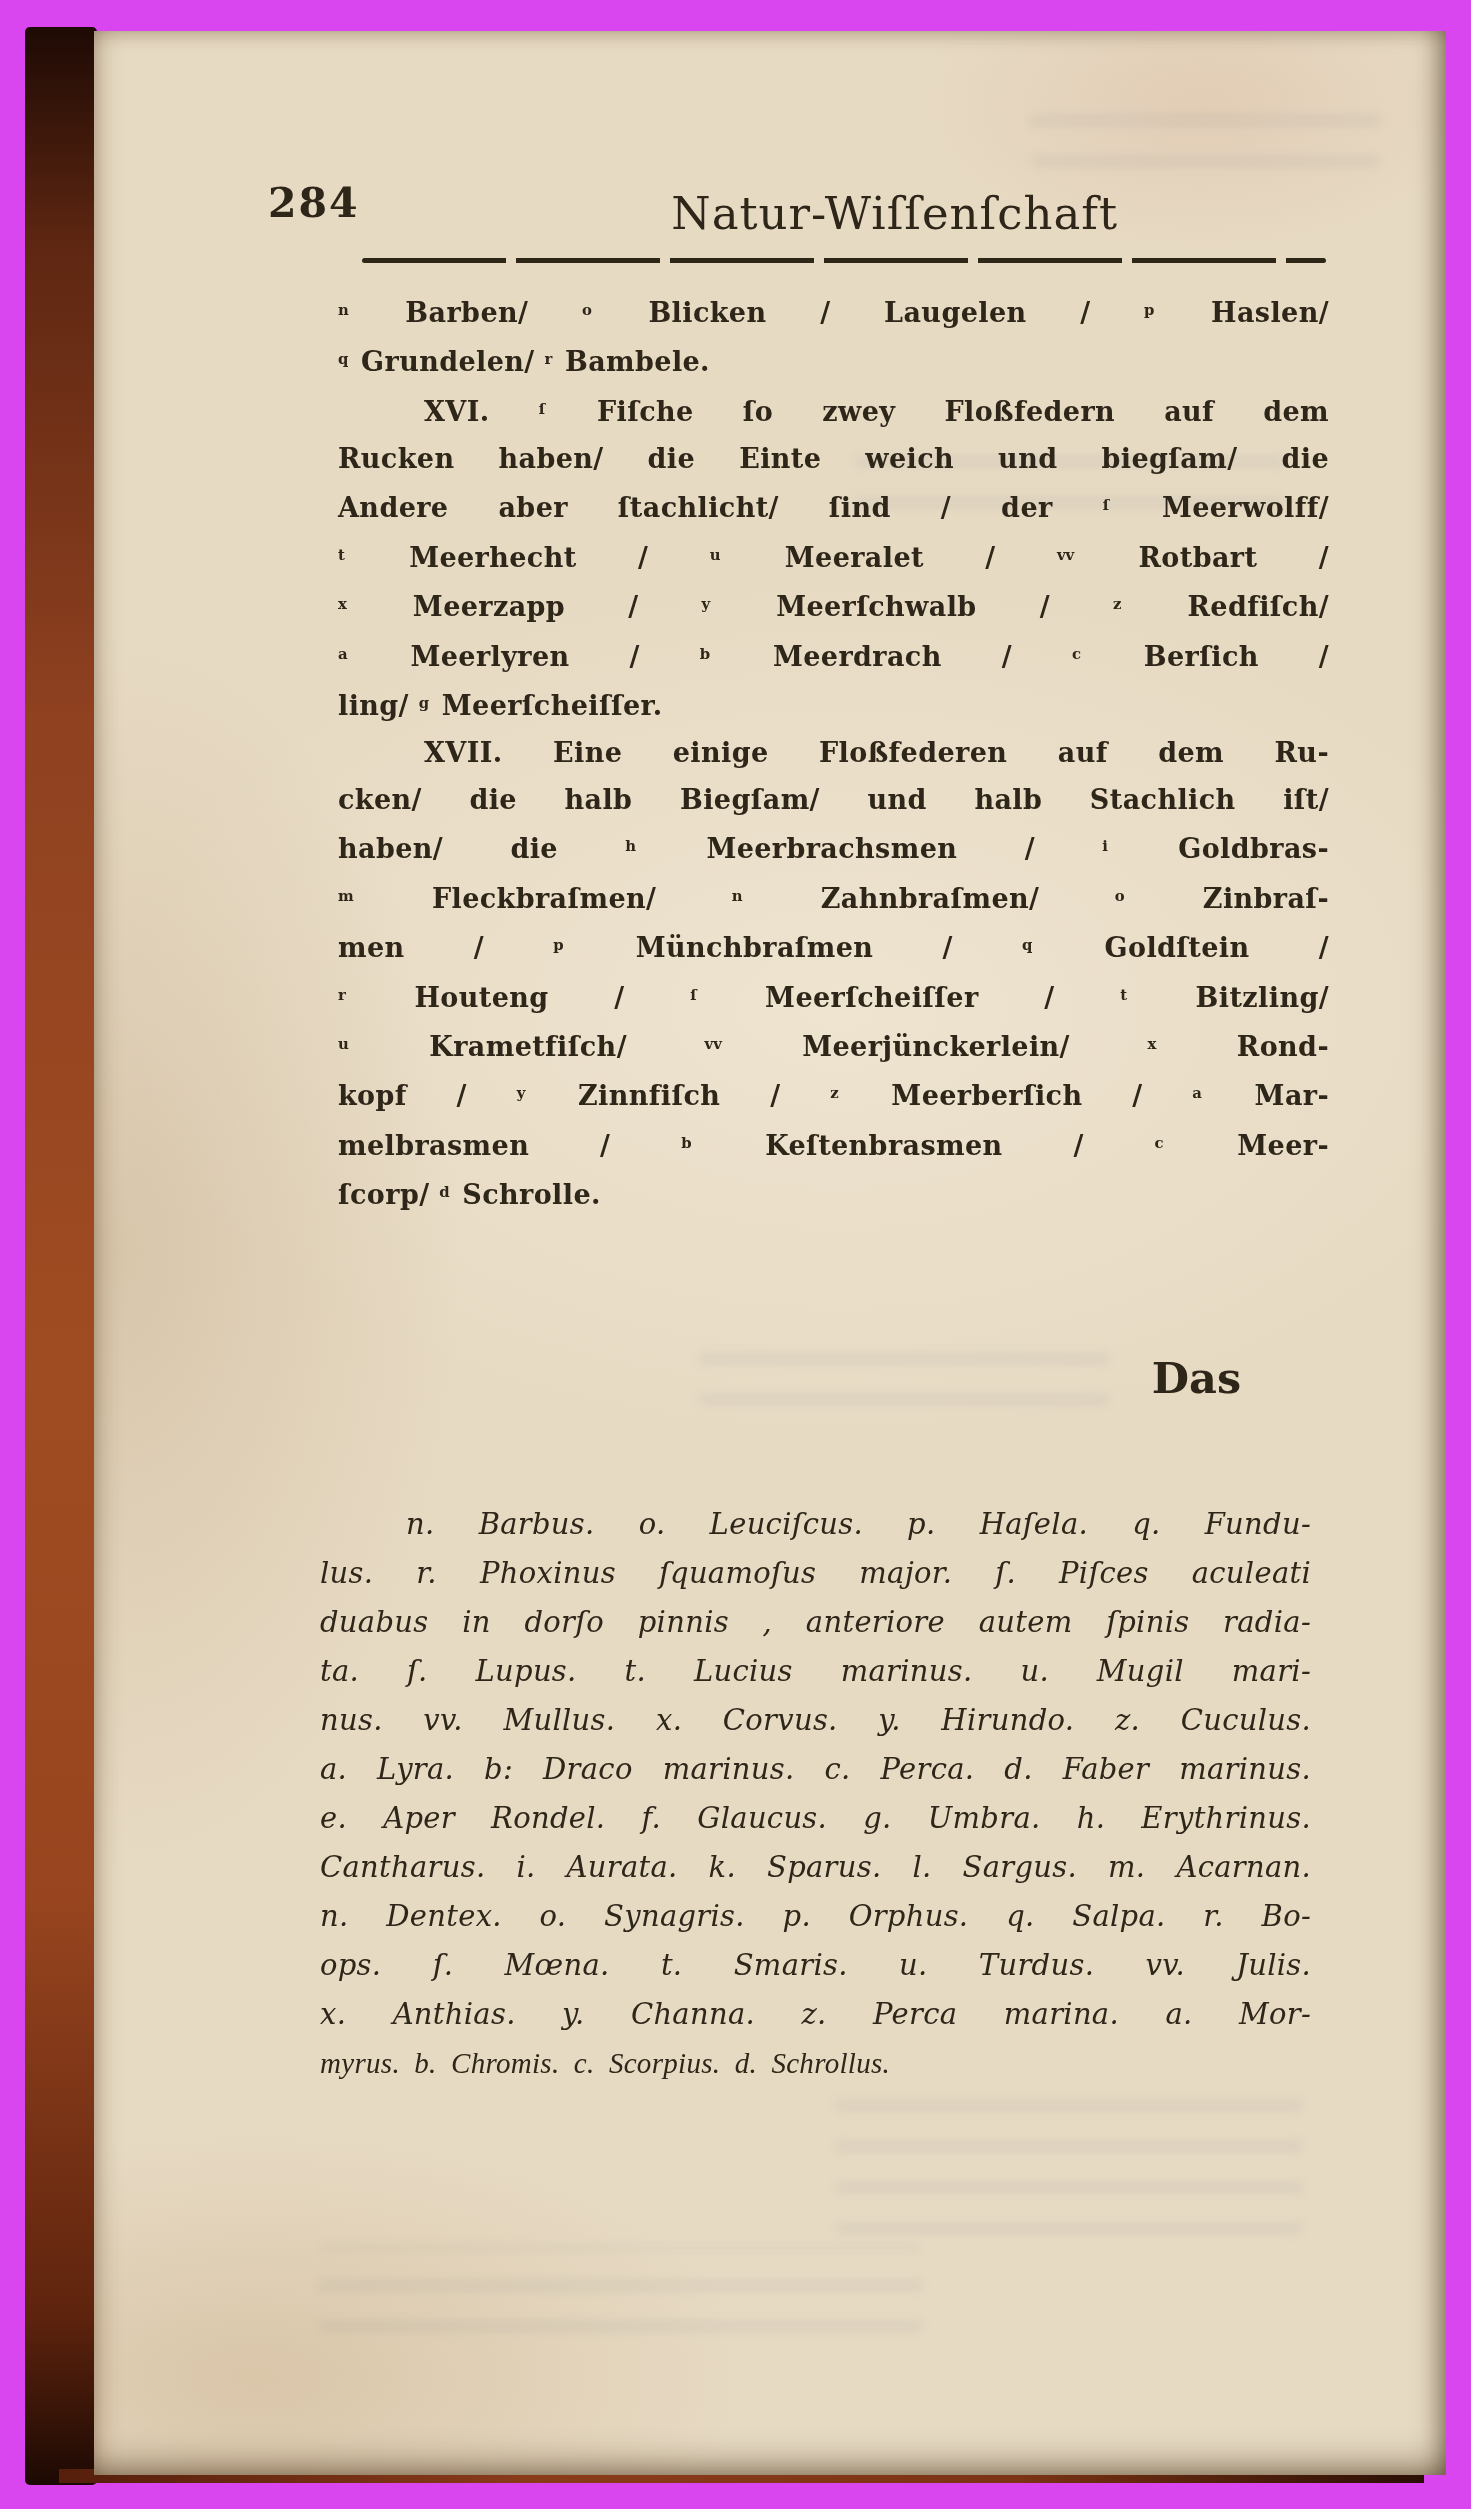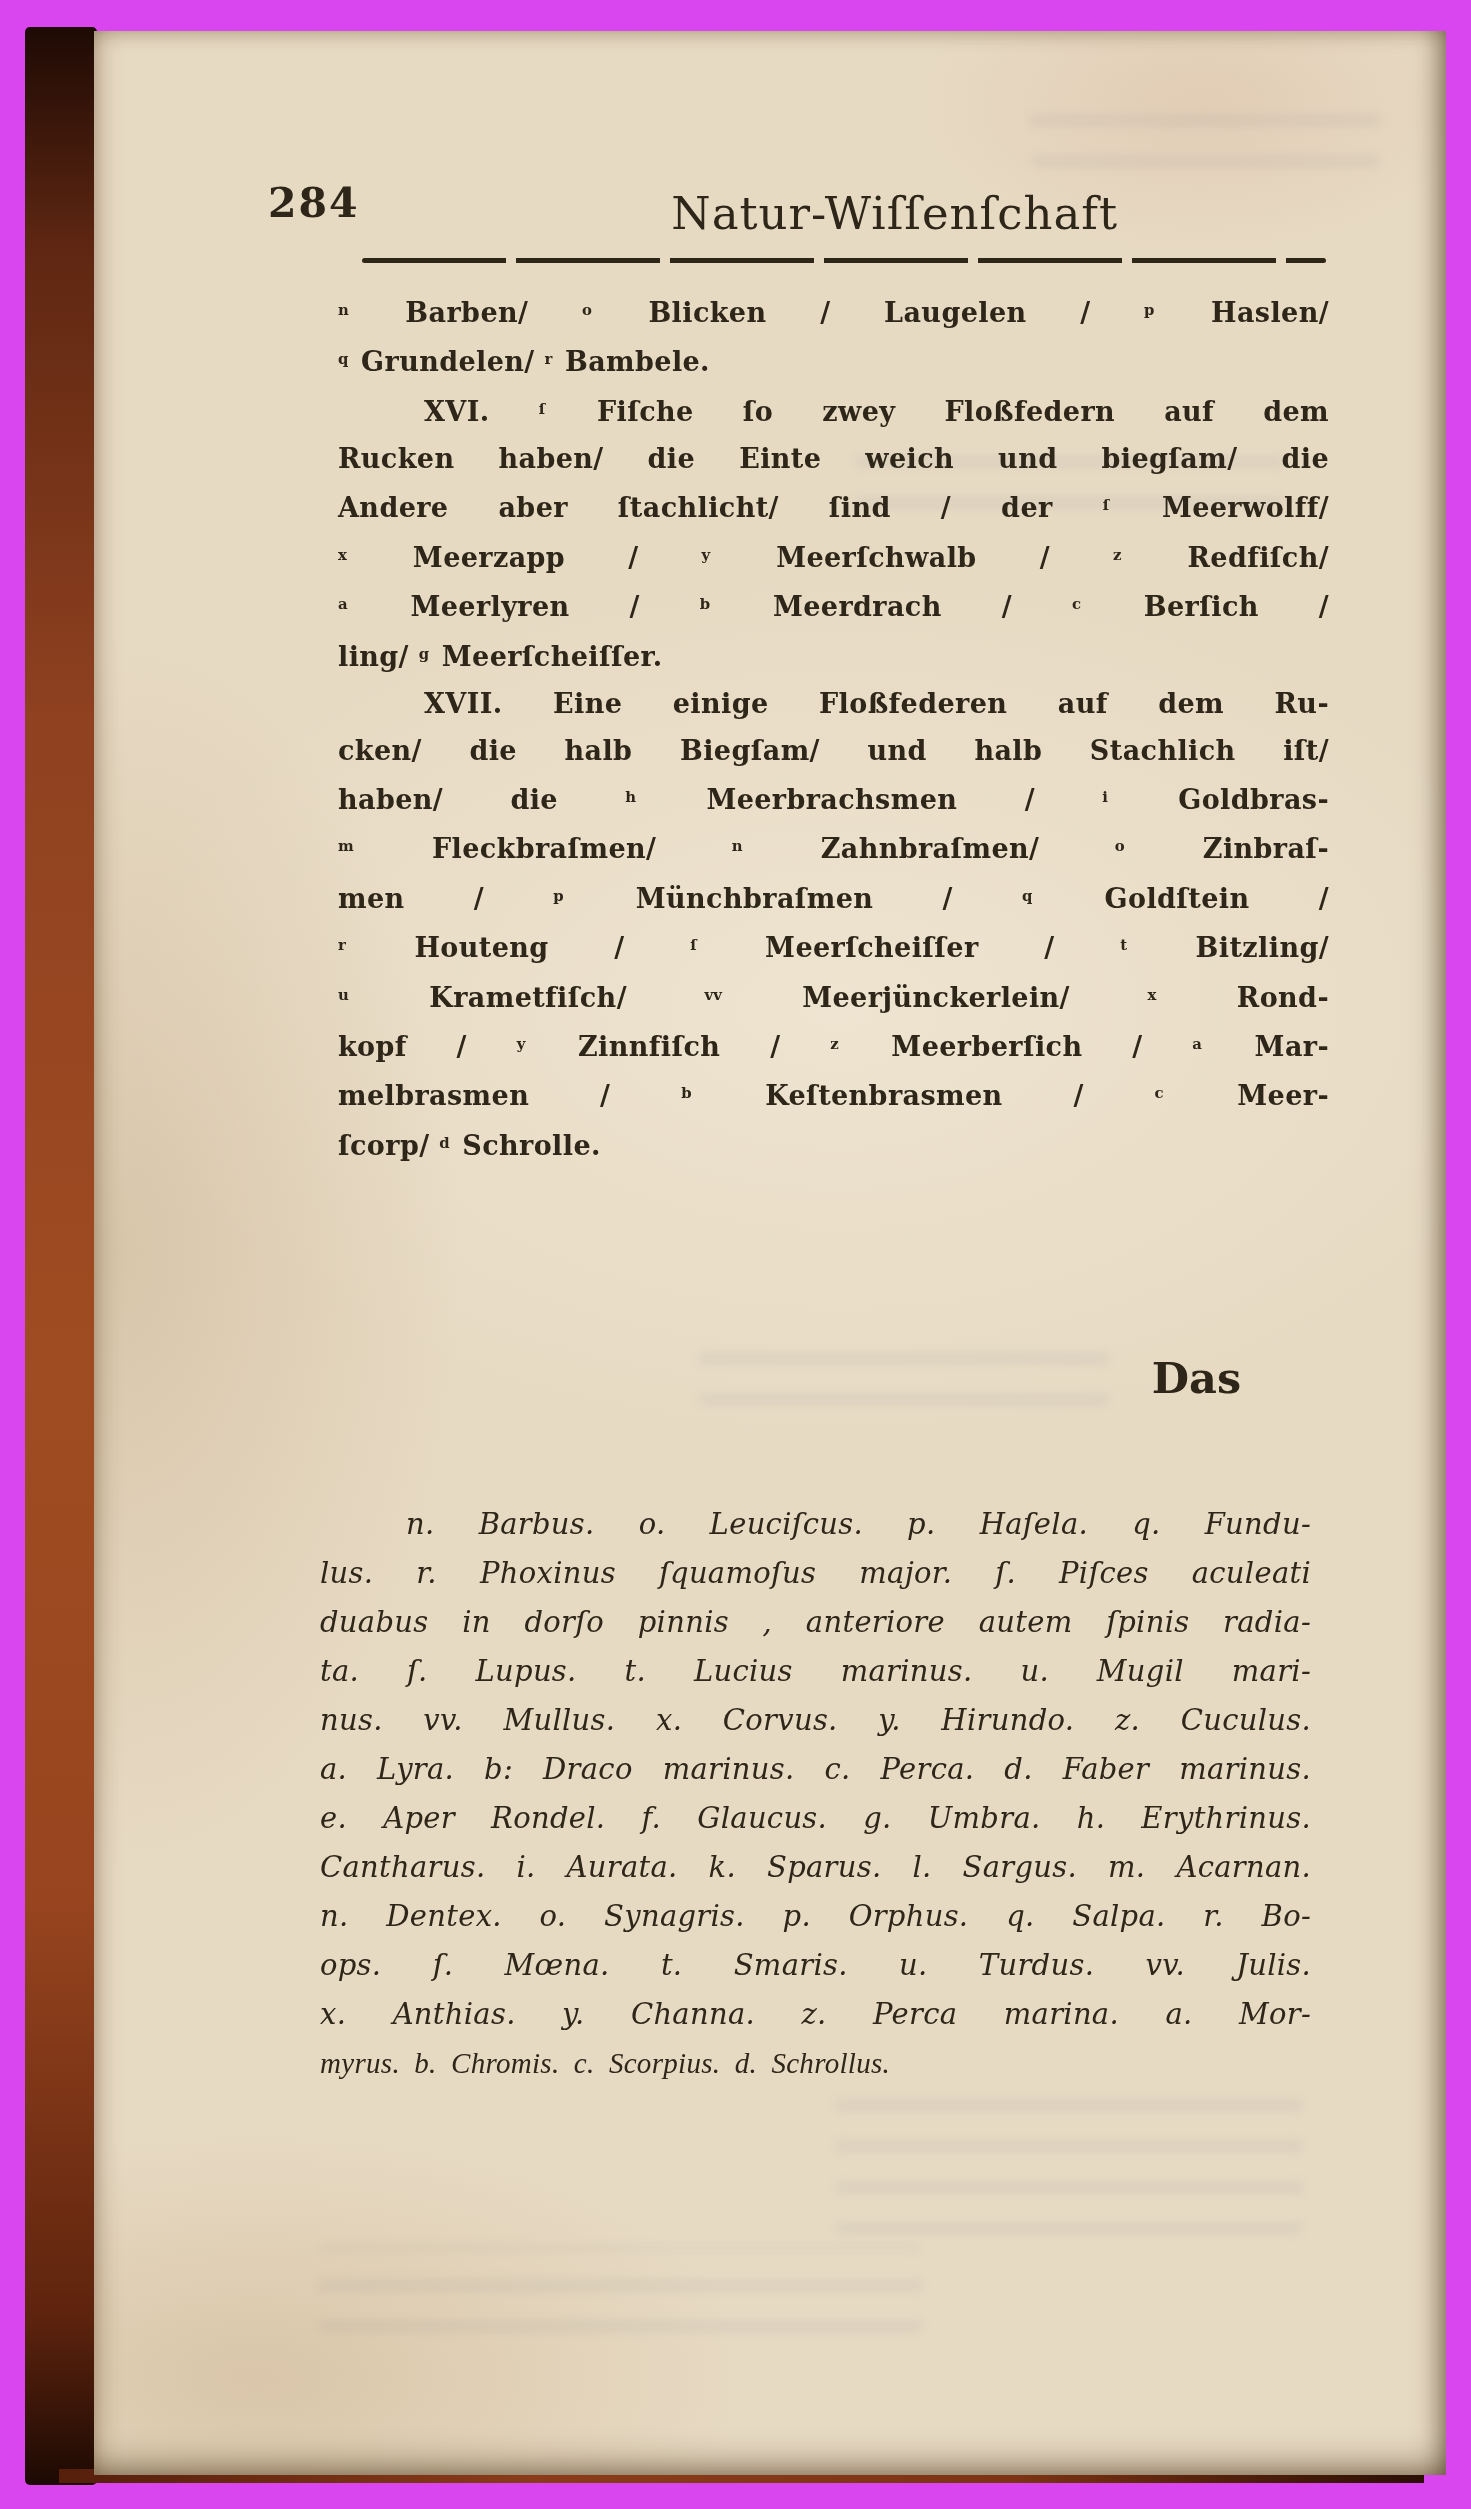--- a/index.html
+++ b/index.html
@@ -109,20 +109,21 @@
 
     <div class="body-text">
         <div>
           <div class="line"><sup>n</sup><span> Barben/ </span><sup>o</sup><span> Blicken / Laugelen / </span><sup>p</sup><span> Haslen/</span></div>
           <div class="line para-end"><sup>q</sup><span> Grundelen/ </span><sup>r</sup><span> Bambele.</span></div>
         </div>
         <div>
           <div class="line indent"><span>XVI. </span><sup>ſ</sup><span> Fiſche ſo zwey Floßfedern auf dem</span></div>
           <div class="line"><span>Rucken haben/ die Einte weich und biegſam/ die</span></div>
           <div class="line"><span>Andere aber ſtachlicht/ ſind / der </span><sup>ſ</sup><span> Meerwolff/</span></div>
+          <div class="line"><sup>t</sup><span> Meerhecht / </span><sup>u</sup><span> Meeralet / </span><sup>vv</sup><span> Rotbart /</span></div>
           <div class="line"><sup>x</sup><span> Meerzapp / </span><sup>y</sup><span> Meerſchwalb / </span><sup>z</sup><span> Redfiſch/</span></div>
           <div class="line"><sup>a</sup><span> Meerlyren / </span><sup>b</sup><span> Meerdrach / </span><sup>c</sup><span> Berſich /</span></div>
           <div class="line para-end"><span>ling/ </span><sup>g</sup><span> Meerſcheiſſer.</span></div>
         </div>
         <div>
           <div class="line indent"><span>XVII. Eine einige Floßfederen auf dem Ru-</span></div>
           <div class="line"><span>cken/ die halb Biegſam/ und halb Stachlich iſt/</span></div>
           <div class="line"><span>haben/ die </span><sup>h</sup><span> Meerbrachsmen / </span><sup>i</sup><span> Goldbras-</span></div>
           <div class="line"><sup>m</sup><span> Fleckbraſmen/ </span><sup>n</sup><span> Zahnbraſmen/ </span><sup>o</sup><span> Zinbraſ-</span></div>
           <div class="line"><span>men / </span><sup>p</sup><span> Münchbraſmen / </span><sup>q</sup><span> Goldſtein /</span></div>

